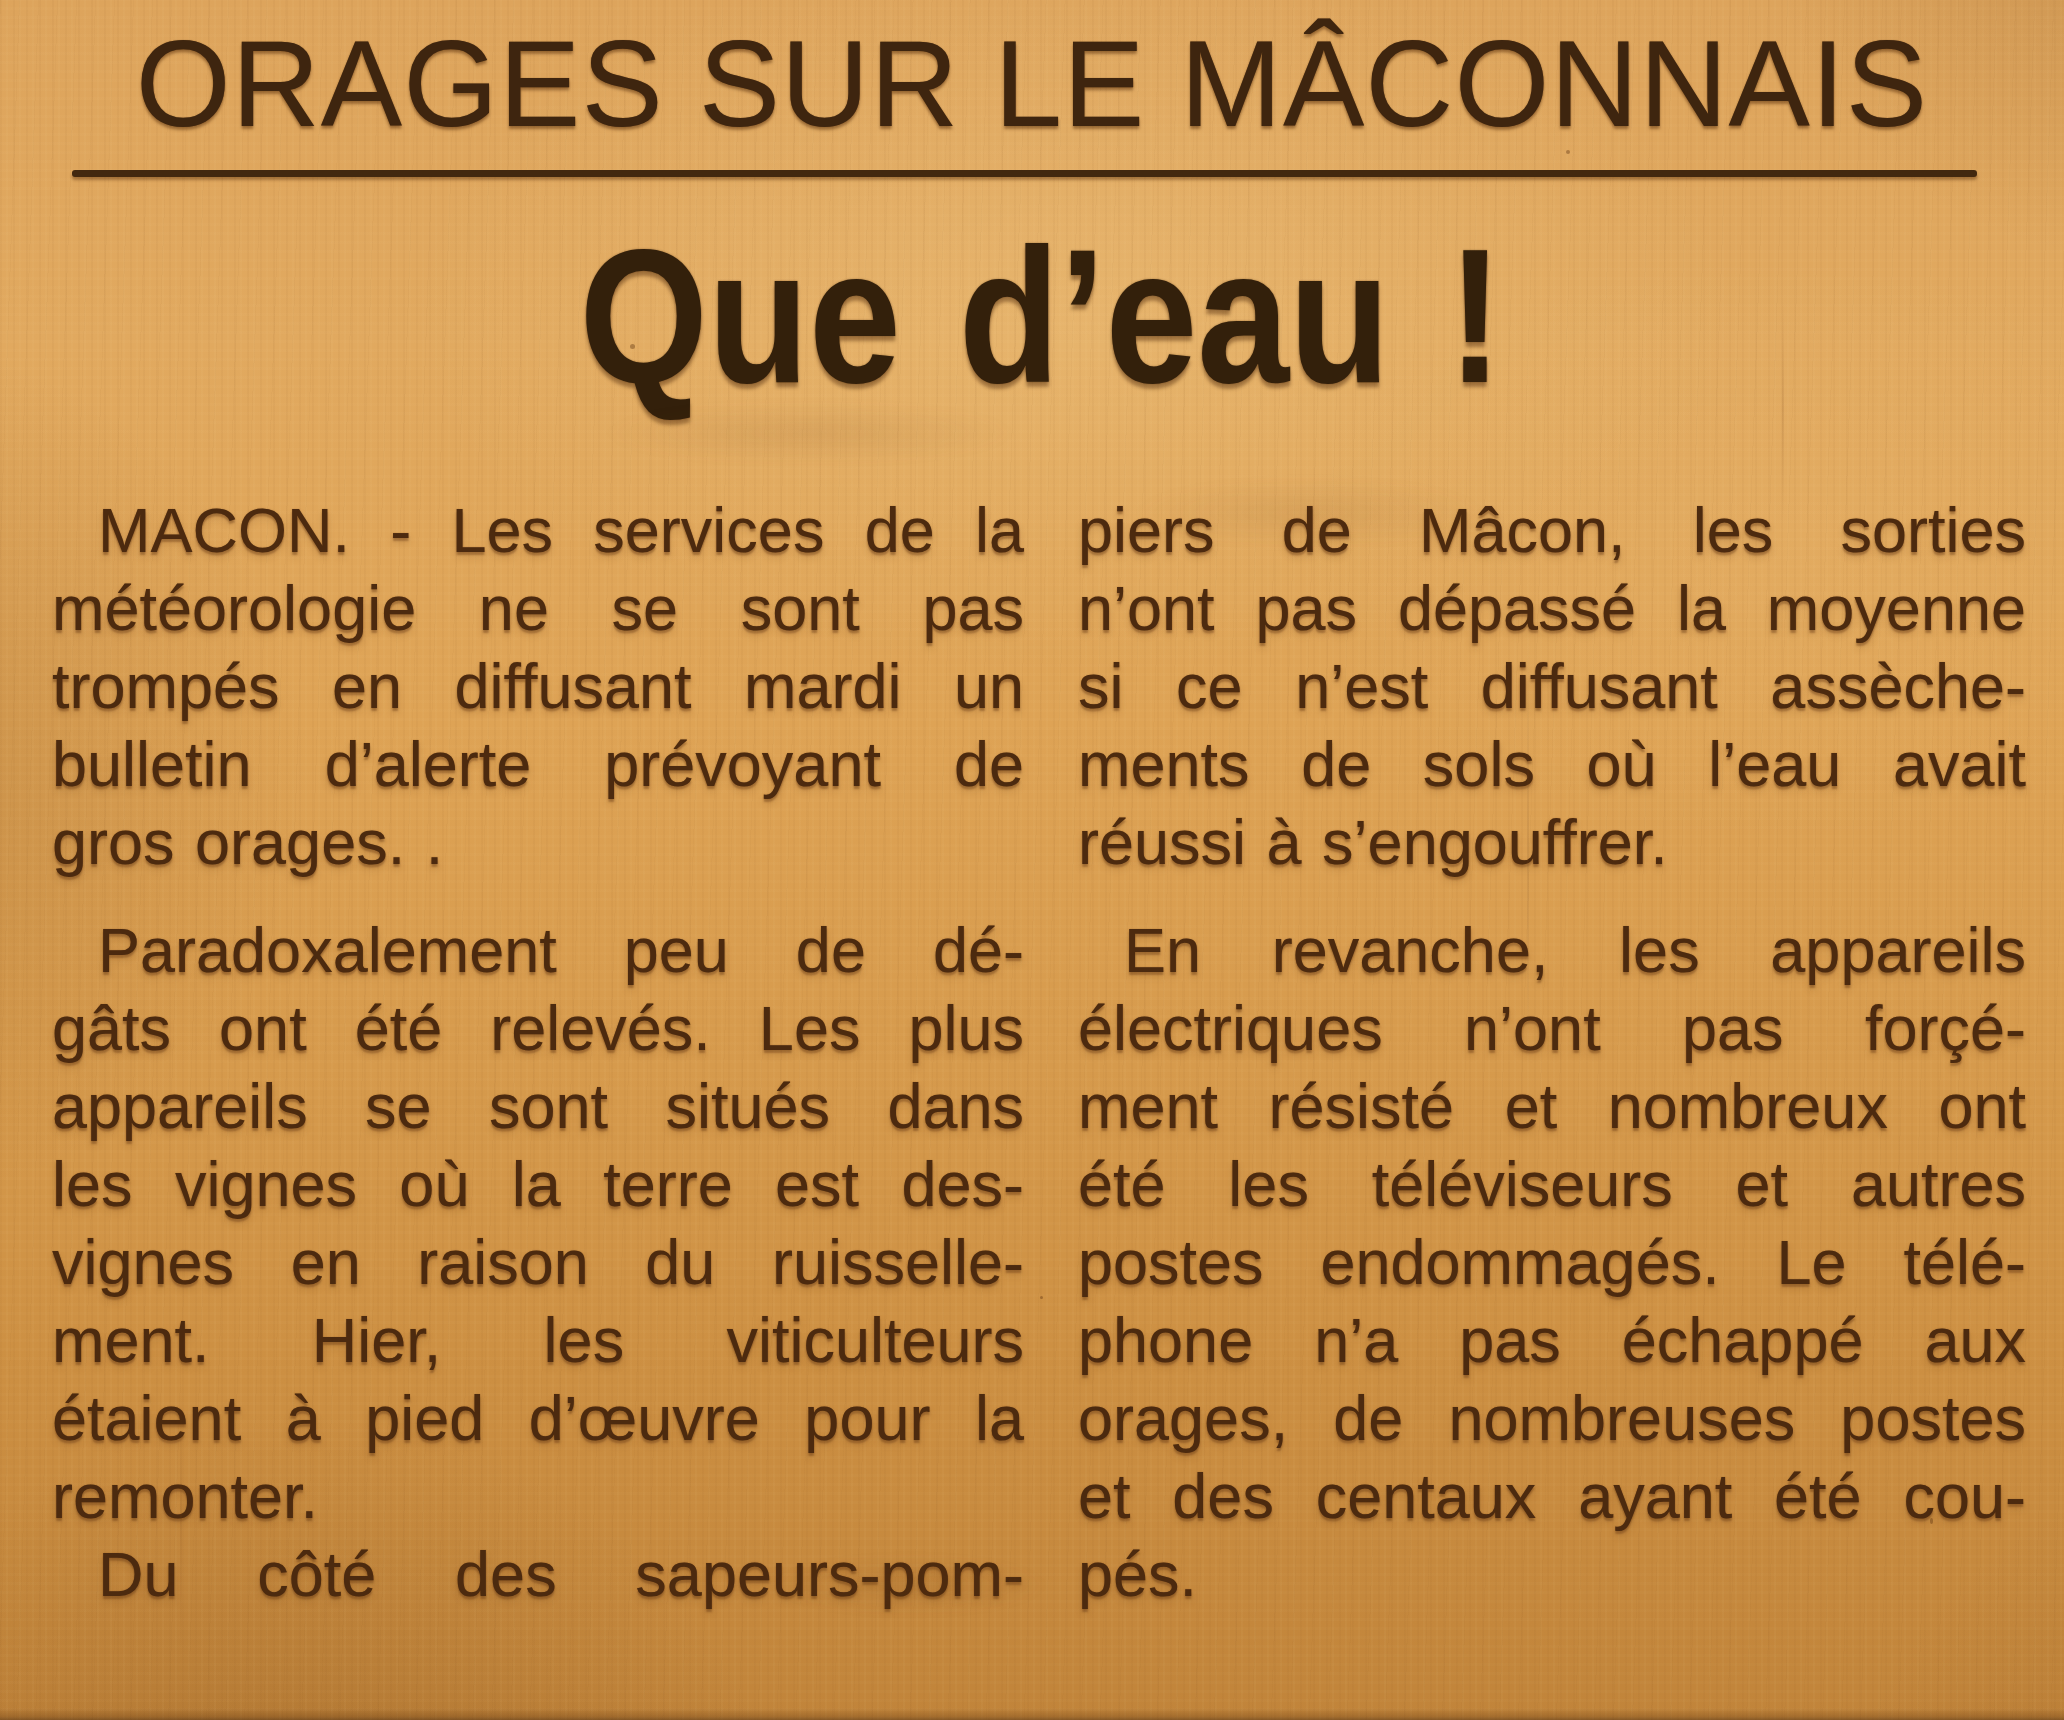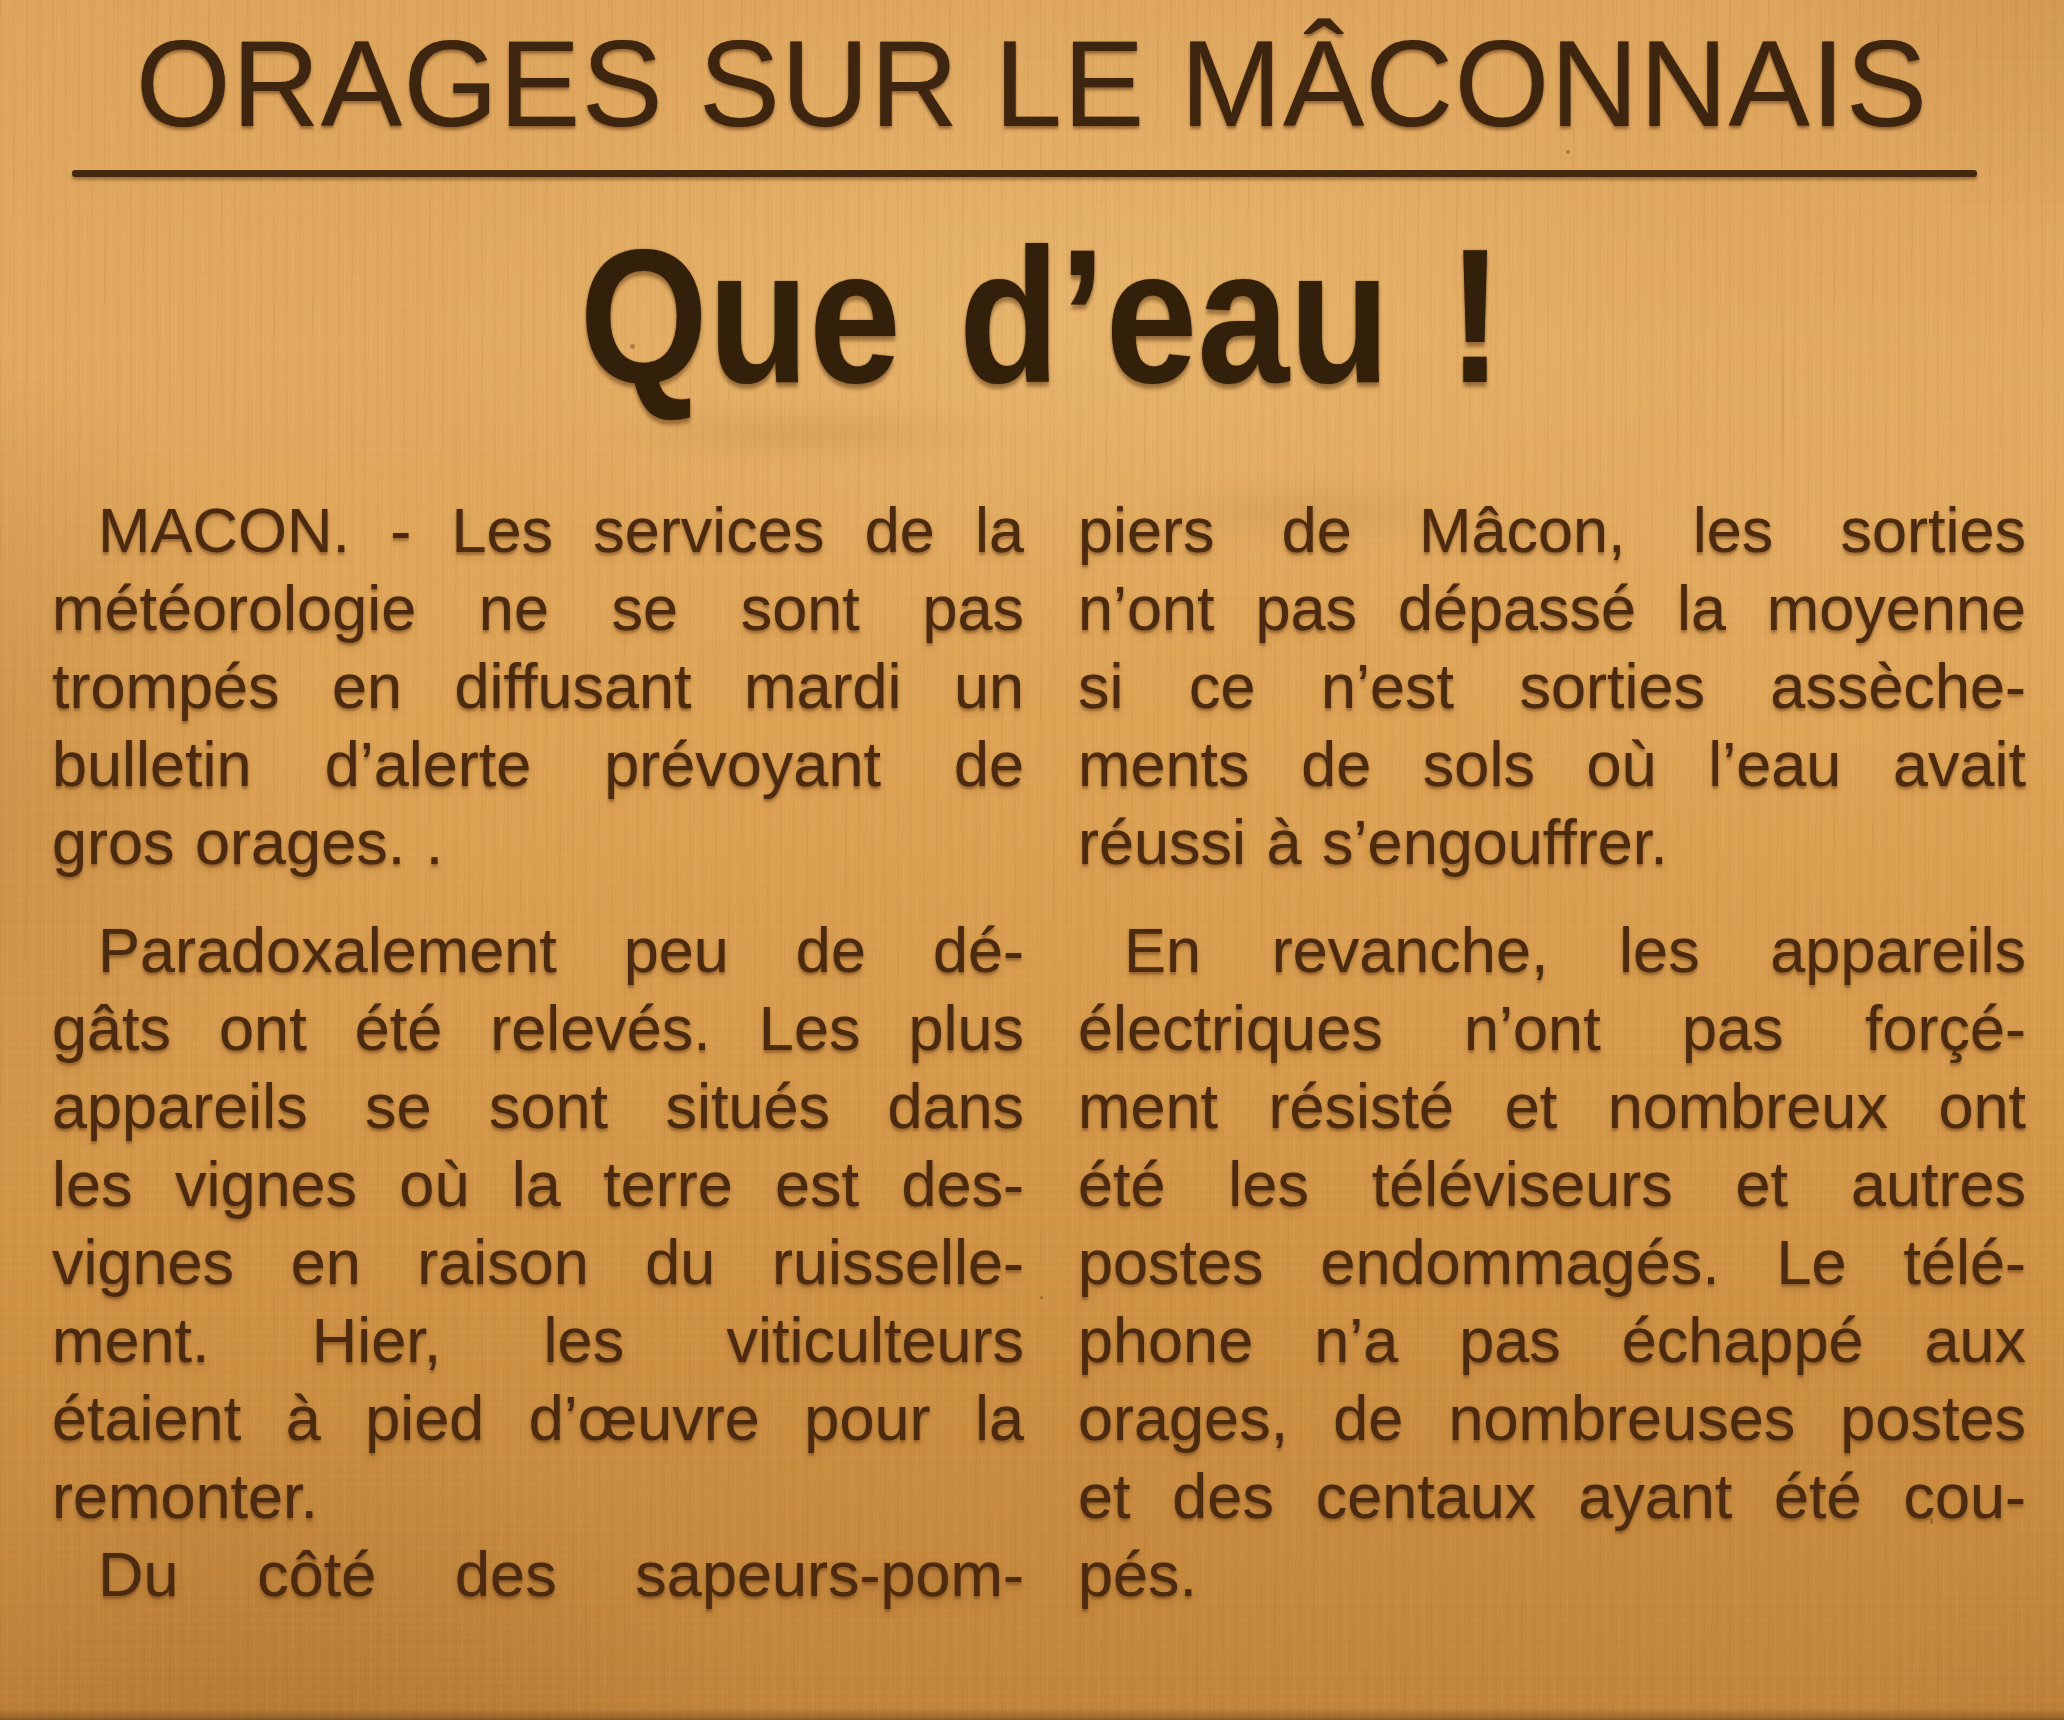--- a/index.html
+++ b/index.html
@@ -105,21 +105,21 @@
         <div class="line no-just">remonter.</div>
       </div>
       <div class="para">
         <div class="line first">Du côté des sapeurs-pom-</div>
       </div>
     </div>
   <div class="col col-right">
       <div class="para">
         <div class="line">piers de Mâcon, les sorties</div>
         <div class="line">n’ont pas dépassé la moyenne</div>
-        <div class="line">si ce n’est sorties assèche-</div>
+        <div class="line">si ce n’est diffusant assèche-</div>
         <div class="line">ments de sols où l’eau avait</div>
         <div class="line no-just">réussi à s’engouffrer.</div>
       </div>
       <div class="para spaced">
         <div class="line first">En revanche, les appareils</div>
         <div class="line">électriques n’ont pas forçé-</div>
         <div class="line">ment résisté et nombreux ont</div>
         <div class="line">été les téléviseurs et autres</div>
         <div class="line">postes endommagés. Le télé-</div>
         <div class="line">phone n’a pas échappé aux</div>

